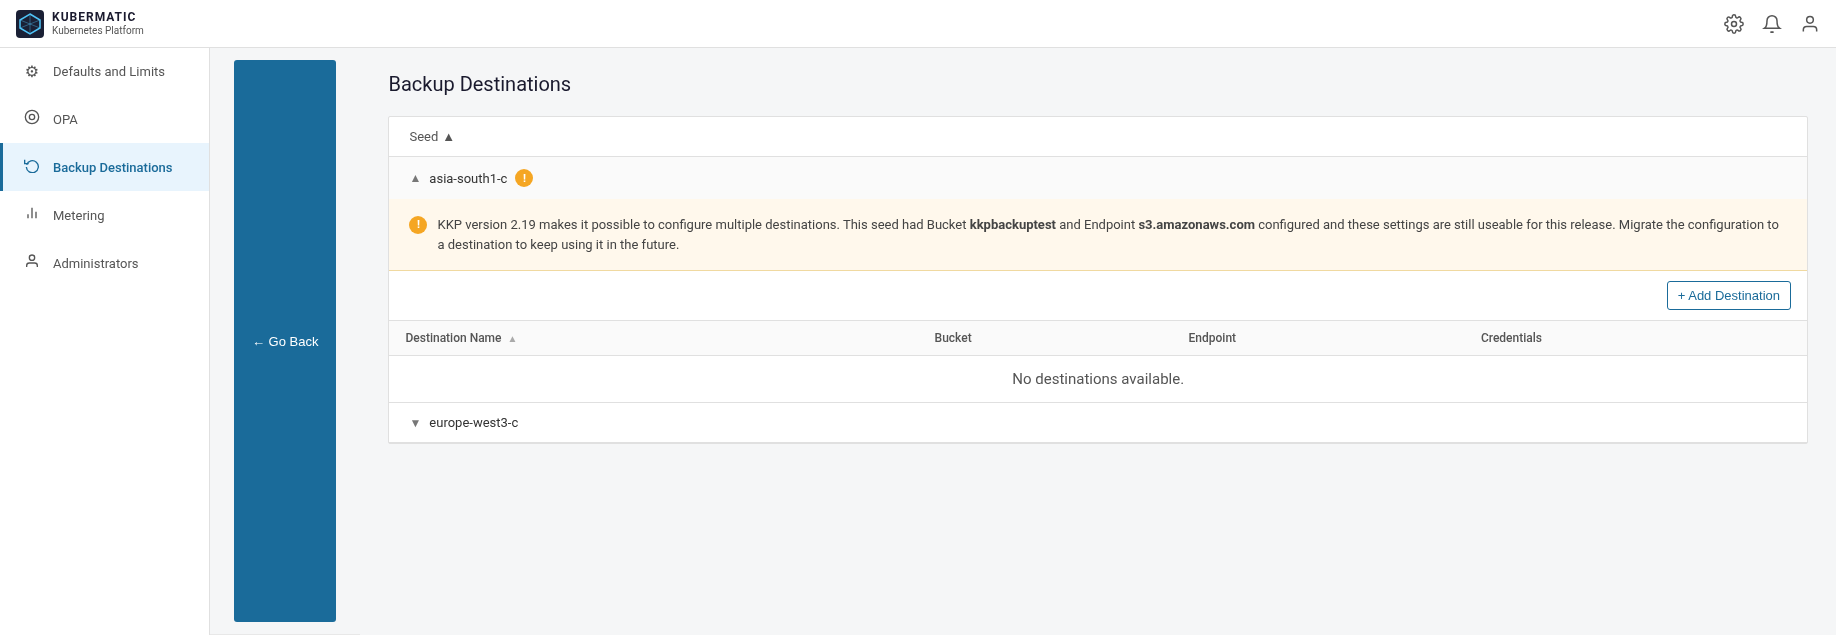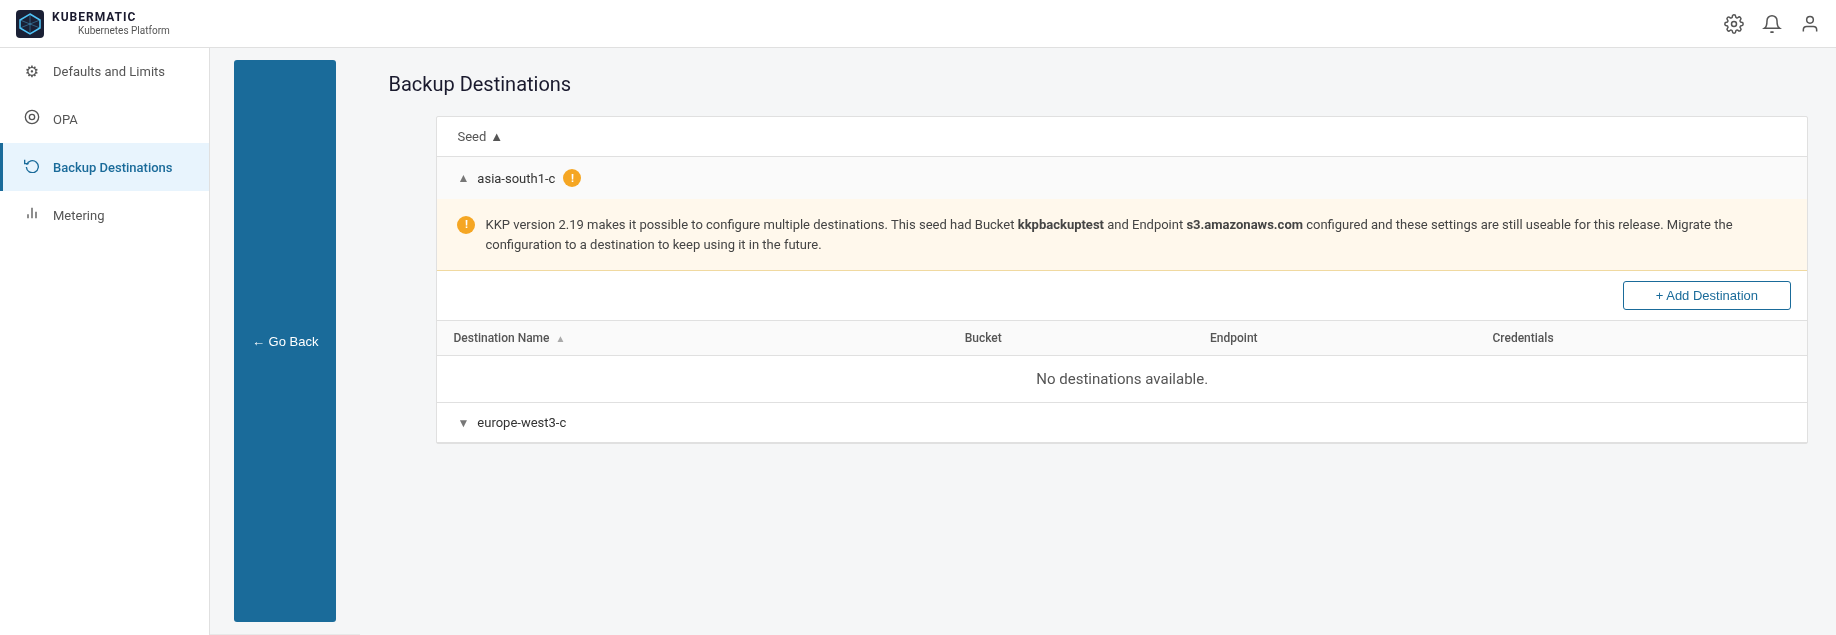--- a/index.html
+++ b/index.html
@@ -15,21 +15,21 @@
       border-bottom: 1px solid #e0e0e0;
       justify-content: space-between;
       flex-shrink: 0;
       z-index: 10;
     }
     .topbar-left { display: flex; align-items: center; gap: 10px; }
     .topbar-logo { display: flex; align-items: center; gap: 8px; }
     .logo-icon { width: 28px; height: 28px; }
     .logo-text { display: flex; flex-direction: column; line-height: 1.2; }
     .logo-text .brand { font-weight: 700; font-size: 12px; color: #1a1a2e; letter-spacing: 1px; text-transform: uppercase; }
-    .logo-text .sub { font-size: 10px; color: #555; margin-left: 26px; }
+    .logo-text .sub { font-size: 10px; color: #555; }
     .topbar-icons { display: flex; align-items: center; gap: 18px; }
     .topbar-icon { width: 20px; height: 20px; color: #555; cursor: pointer; display: flex; align-items: center; justify-content: center; font-size: 18px; }
 
     
     .layout { display: flex; flex: 1; overflow: hidden; }
 
     
     .sidebar {
       width: 210px;
       background: #fff;
@@ -88,21 +88,21 @@
     .content { padding: 24px 28px; flex: 1; }
 
     .page-title {
       font-size: 20px;
       font-weight: 400;
       color: #1a1a2e;
       margin-bottom: 20px;
     }
 
     
-    .panel { background: #fff; border: 1px solid #e0e0e0; border-radius: 2px; margin-left: 48px; }
+    .panel { background: #fff; border: 1px solid #e0e0e0; border-radius: 2px; }
 
     
     .seed-header {
       display: flex;
       align-items: center;
       padding: 12px 20px;
       border-bottom: 1px solid #e0e0e0;
       cursor: pointer;
       color: #555;
       font-size: 13px;
@@ -171,21 +171,21 @@
       display: flex;
       justify-content: flex-end;
       padding: 10px 16px;
       border-bottom: 1px solid #e0e0e0;
     }
     .add-dest-btn {
       background: transparent;
       color: #1a6b9a;
       border: 1px solid #1a6b9a;
       border-radius: 3px;
-      padding: 6px 32px;
+      padding: 6px 10px;
       font-size: 13px;
       cursor: pointer;
       display: flex;
       align-items: center;
       gap: 5px;
     }
 
     
     .dest-table { width: 100%; border-collapse: collapse; }
     .dest-table th {
@@ -281,20 +281,29 @@
     </div>
     <div class="sidebar-item">
       <span class="sidebar-icon">
         <svg width="16" height="16" viewBox="0 0 24 24" fill="none" stroke="currentColor" stroke-width="2">
             <line x1="18" y1="20" x2="18" y2="10"></line>
             <line x1="12" y1="20" x2="12" y2="4"></line>
             <line x1="6" y1="20" x2="6" y2="14"></line>
           </svg>
       </span>
       <span>Metering</span>
+    </div>
+    <div class="sidebar-item">
+      <span class="sidebar-icon">
+        <svg width="16" height="16" viewBox="0 0 24 24" fill="none" stroke="currentColor" stroke-width="2">
+            <path d="M20 21v-2a4 4 0 0 0-4-4H8a4 4 0 0 0-4 4v2"></path>
+            <circle cx="12" cy="7" r="4"></circle>
+          </svg>
+      </span>
+      <span>Administrators</span>
     </div>
   </nav>
 
   <div class="main">
 
     <div class="goback-bar">
       <button class="goback-btn">← Go Back</button>
     </div>
 
     <div class="content">

